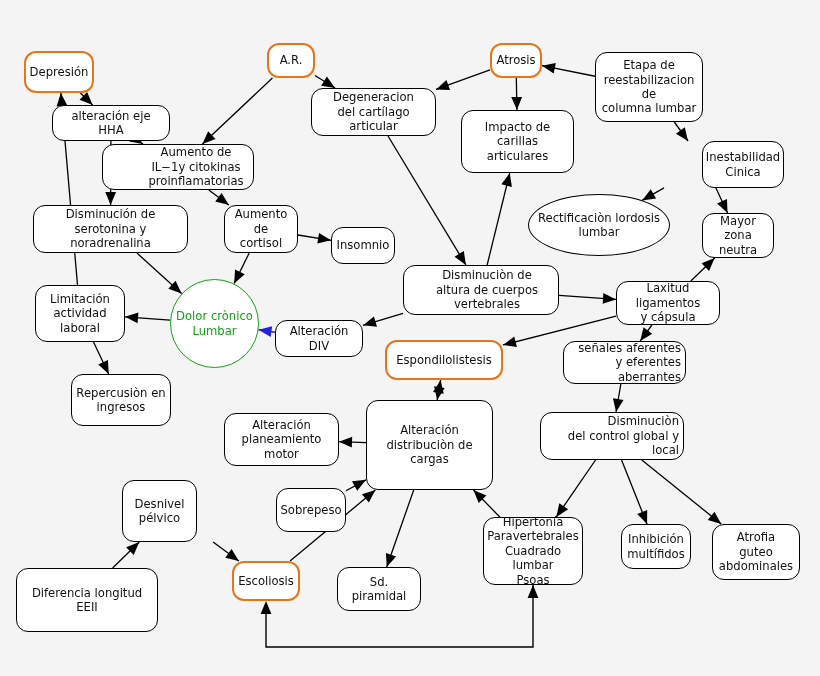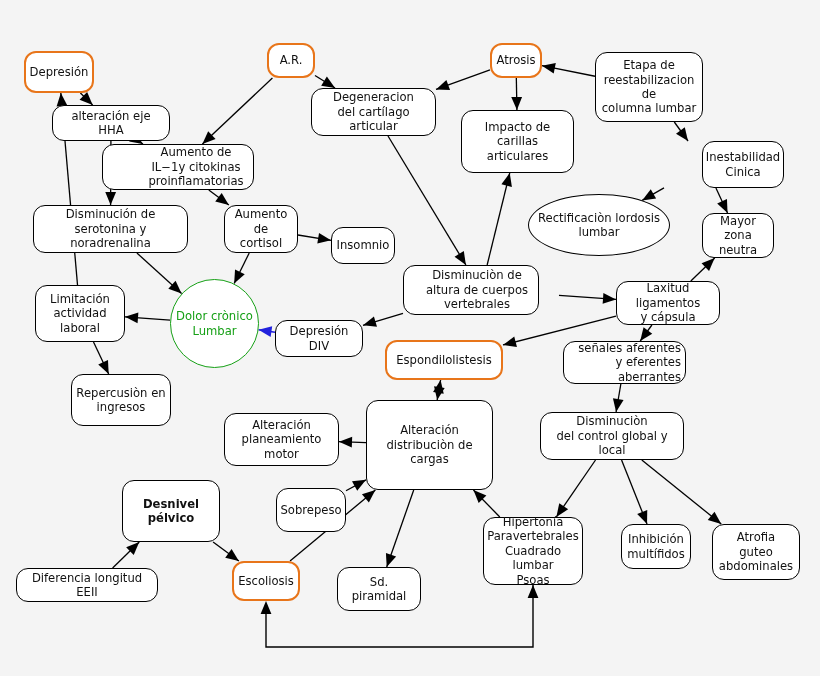--- a/index.html
+++ b/index.html
@@ -233,49 +233,49 @@
 proinflamatorias</span></div>
       <div class="node ellipse" style="left: 528px; top: 194px; width: 142px; height: 62px;"><span>Rectificaciòn lordosis
 lumbar</span></div>
       <div class="node" style="left: 702px; top: 213px; width: 72px; height: 45px;"><span>Mayor zona
 neutra</span></div>
       <div class="node" style="left: 33px; top: 205px; width: 155px; height: 48px;"><span>Disminución de
 serotonina y noradrenalina</span></div>
       <div class="node" style="left: 224px; top: 205px; width: 74px; height: 48px;"><span>Aumento de
 cortisol</span></div>
       <div class="node" style="left: 331px; top: 227px; width: 64px; height: 37px;"><span>Insomnio</span></div>
-      <div class="node" style="left: 403px; top: 265px; width: 136px; height: 50px; padding-left: 16px;"><span>Disminuciòn de
+      <div class="node" style="left: 403px; top: 265px; width: 156px; height: 50px; padding-left: 16px;"><span>Disminuciòn de
 altura de cuerpos vertebrales</span></div>
       <div class="node" style="left: 616px; top: 281px; width: 104px; height: 44px;"><span>Laxitud ligamentos
 y cápsula</span></div>
       <div class="node" style="left: 35px; top: 285px; width: 90px; height: 57px;"><span>Limitación
 actividad laboral</span></div>
       <div class="node circle" style="left: 170px; top: 279px; width: 89px; height: 89px;"><span>Dolor crònico
 Lumbar</span></div>
-      <div class="node" style="left: 275px; top: 320px; width: 88px; height: 37px;"><span>Depresión DIV</span></div>
+      <div class="node" style="left: 275px; top: 320px; width: 88px; height: 37px;"><span>Alteración DIV</span></div>
       <div class="node hl" style="left: 385px; top: 340px; width: 118px; height: 40px;"><span>Espondilolistesis</span></div>
       <div class="node" style="left: 563px; top: 341px; width: 123px; height: 43px; text-align: right;"><span>señales aferentes
 y eferentes aberrantes</span></div>
       <div class="node" style="left: 71px; top: 374px; width: 100px; height: 52px;"><span>Repercusiòn en
 ingresos</span></div>
       <div class="node" style="left: 224px; top: 413px; width: 115px; height: 53px;"><span>Alteración
 planeamiento motor</span></div>
       <div class="node" style="left: 366px; top: 400px; width: 127px; height: 90px;"><span>Alteración
 distribuciòn de cargas</span></div>
-      <div class="node" style="left: 540px; top: 412px; width: 144px; height: 48px;"><span>Disminuciòn
+      <div class="node" style="left: 540px; top: 412px; width: 144px; height: 48px; text-align: right;"><span>Disminuciòn
 del control global y local</span></div>
-      <div class="node" style="left: 122px; top: 480px; width: 98px; height: 62px; font-weight: bold;"><span>Desnivel pélvico</span></div>
+      <div class="node" style="left: 122px; top: 480px; width: 75px; height: 62px;"><span>Desnivel pélvico</span></div>
       <div class="node" style="left: 276px; top: 488px; width: 70px; height: 44px;"><span>Sobrepeso</span></div>
       <div class="node" style="left: 483px; top: 517px; width: 100px; height: 68px;"><span>Hipertonía
 Paravertebrales
 Cuadrado lumbar
 Psoas</span></div>
       <div class="node" style="left: 621px; top: 524px; width: 70px; height: 45px;"><span>Inhibición
 multífidos</span></div>
       <div class="node" style="left: 712px; top: 524px; width: 88px; height: 56px;"><span>Atrofia
 guteo
 abdominales</span></div>
       <div class="node hl" style="left: 232px; top: 561px; width: 68px; height: 40px;"><span>Escoliosis</span></div>
       <div class="node" style="left: 337px; top: 567px; width: 84px; height: 44px; justify-content: flex-end;"><span>Sd. piramidal</span></div>
-      <div class="node" style="left: 16px; top: 568px; width: 142px; height: 34px;"><span>Diferencia longitud
+      <div class="node" style="left: 16px; top: 568px; width: 142px; height: 64px;"><span>Diferencia longitud
 EEII</span></div>
     </div>
 </div>
 
 </body></html>

